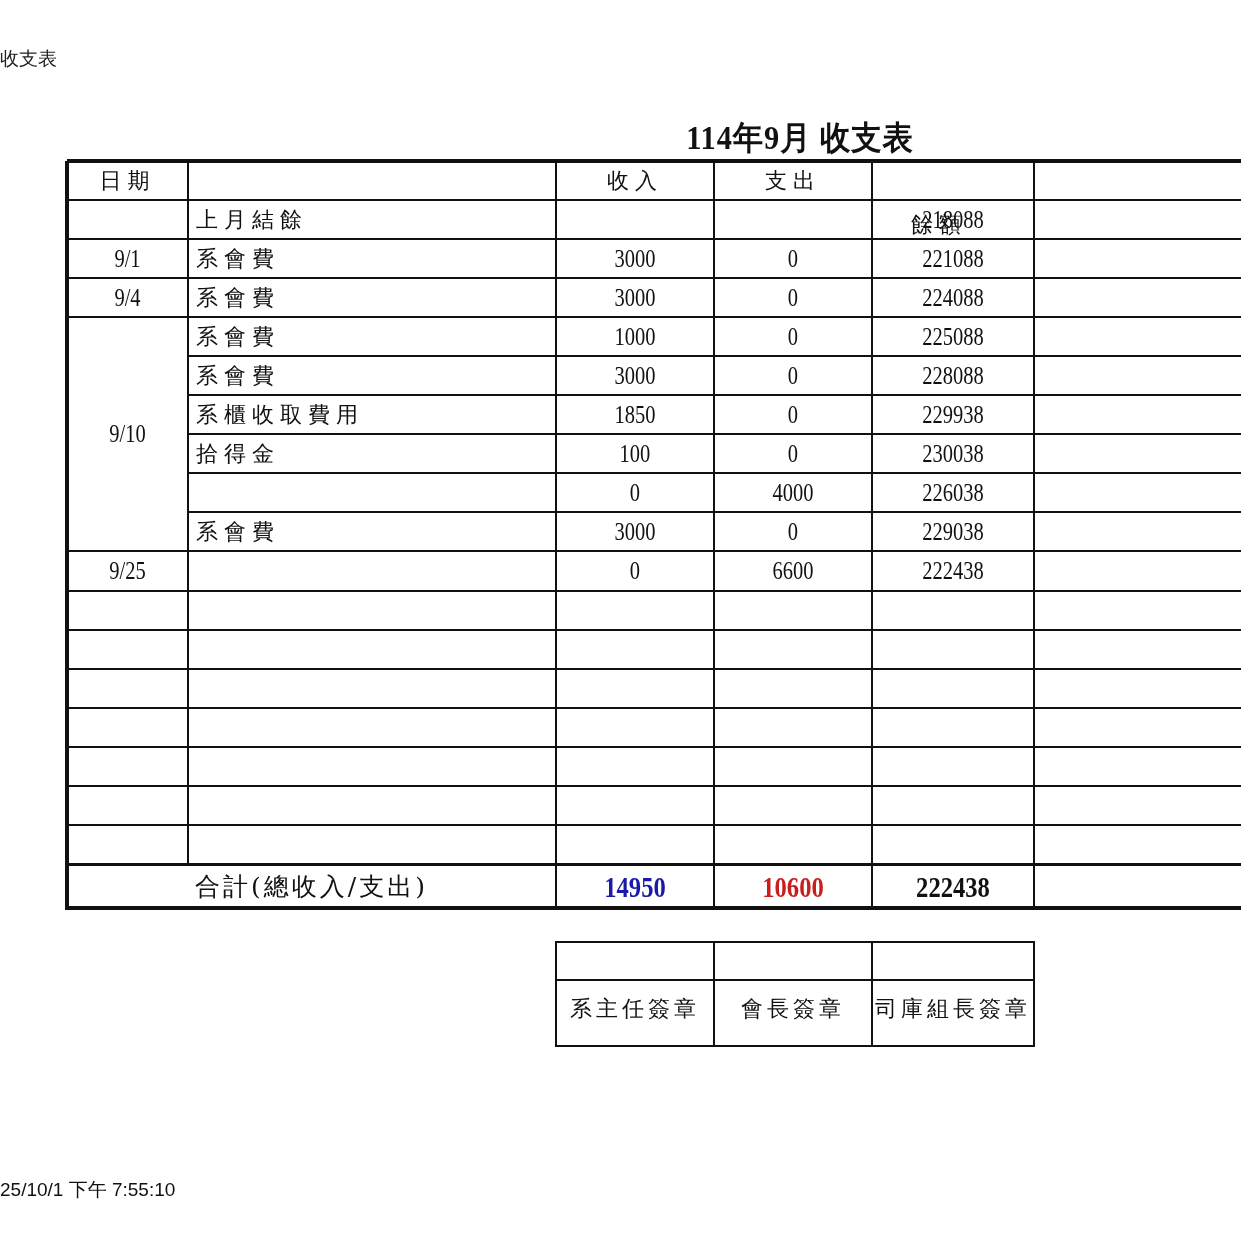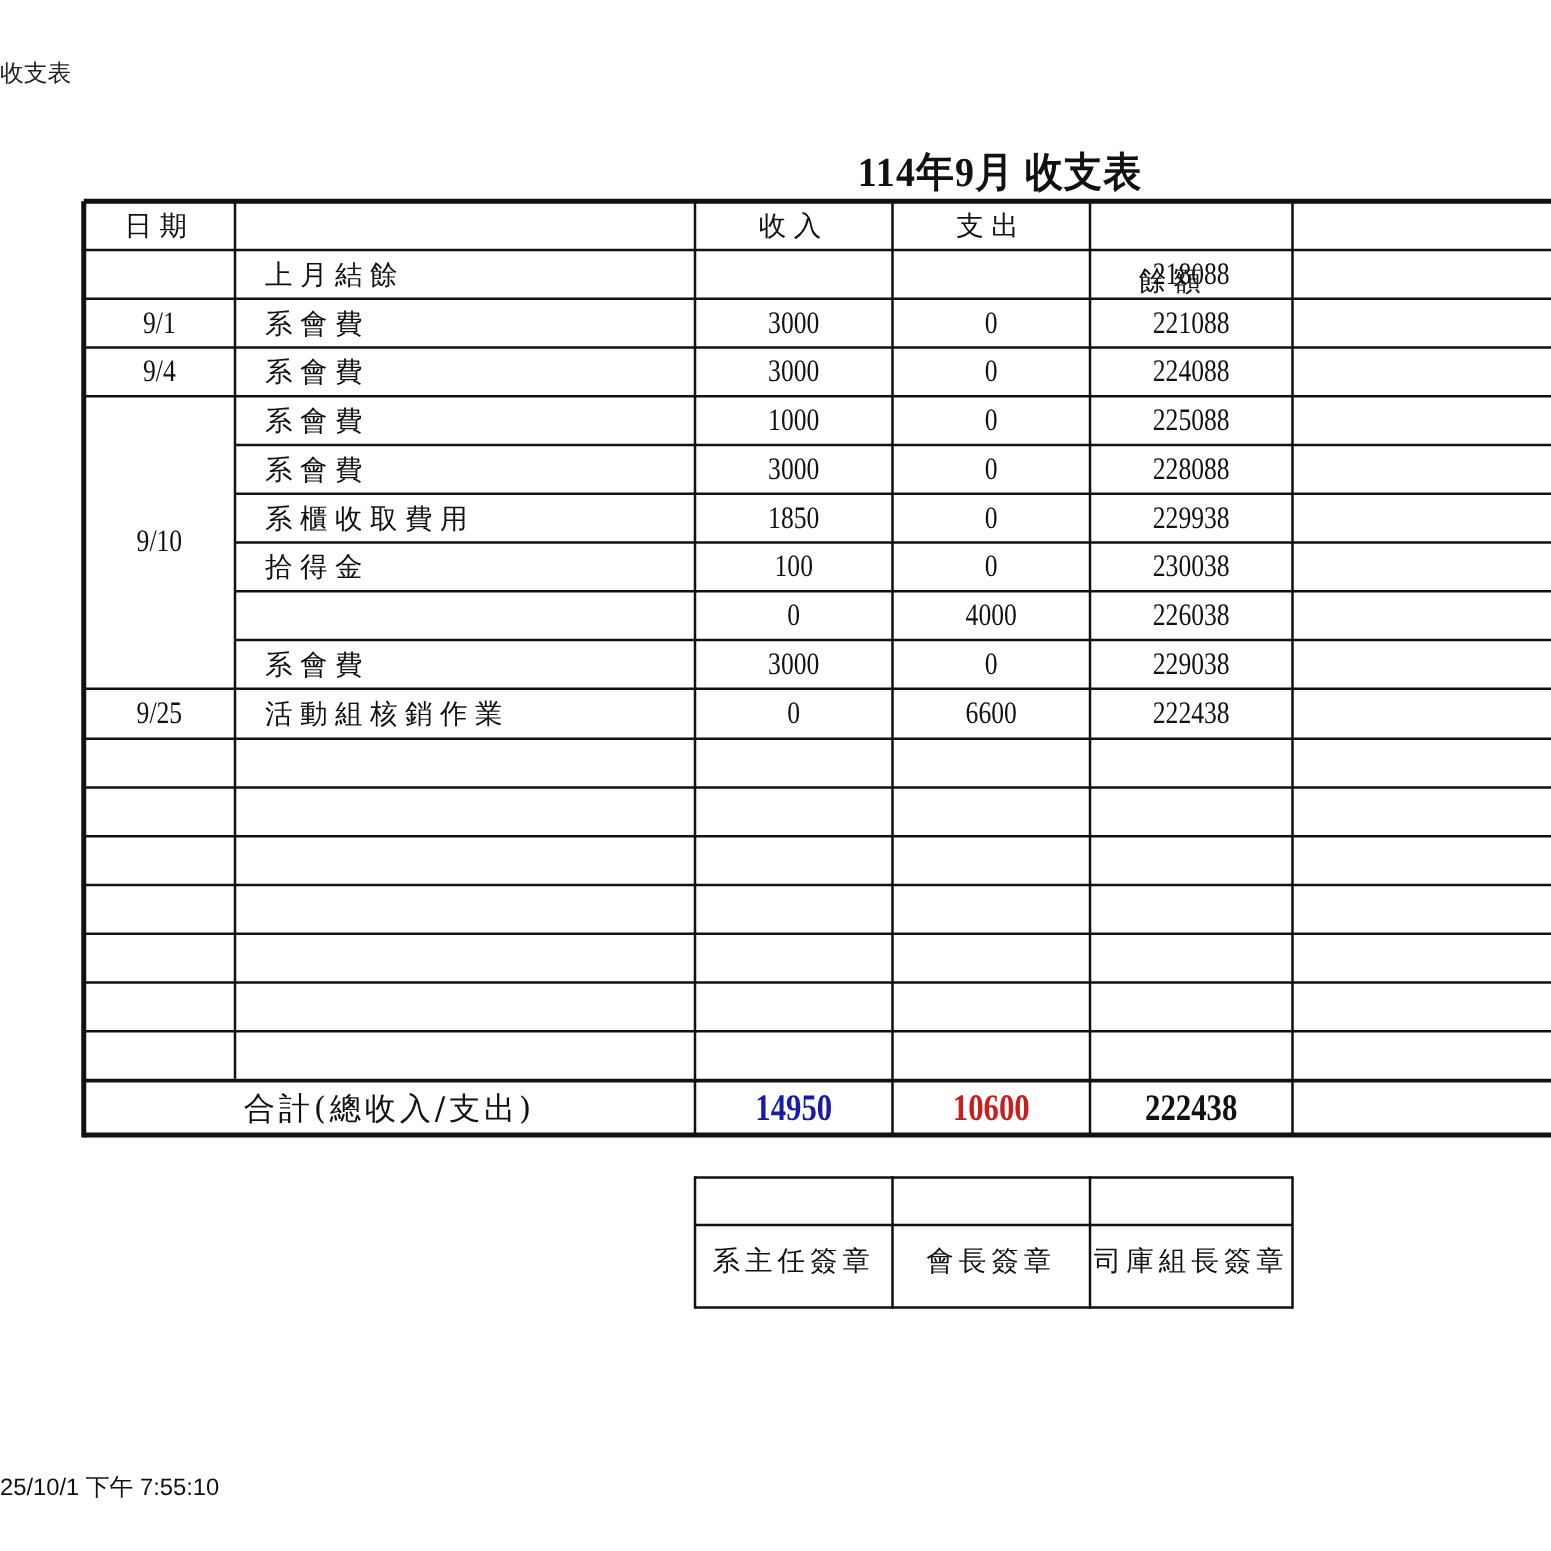--- a/index.html
+++ b/index.html
@@ -9,21 +9,21 @@
                  font-size: 19px; color: #222; }
   .footer-text { position: absolute; left: 0; top: 1177px; font-family: "Liberation Sans", "DejaVu Sans", sans-serif;
                  font-size: 19px; color: #111; }
   .title { position: absolute; left: 560px; width: 480px; top: 116px; text-align: center;
            font-family: "Liberation Serif", "DejaVu Serif", serif; font-size: 33px; font-weight: bold;
            letter-spacing: 1px; transform: scaleX(0.92); }
   .sheet { position: absolute; left: 0; top: 0; width: 1241px; height: 1241px; }
   .hline, .vline { position: absolute; background: #111; }
   .cell { position: absolute; display: flex; align-items: center; font-size: 22px; box-sizing: border-box; white-space: nowrap; }
   .c { justify-content: center; }
-  .l { justify-content: flex-start; padding-left: 24px; letter-spacing: 6px; }
+  .l { justify-content: flex-start; padding-left: 8px; letter-spacing: 6px; }
   .num { font-family: "Liberation Serif", "DejaVu Serif", serif; font-size: 25px; transform: scaleX(0.82); }
   .hdr { letter-spacing: 6px; }
   .total-num { font-family: "Liberation Serif", serif; font-size: 30px; font-weight: bold; transform: scaleX(0.82); }
   .total-label { letter-spacing: 3px; font-size: 25px; }
   .sig { font-size: 22px; letter-spacing: 4px; margin-top: 48px; }
 </style>
 </head>
 <body>
 
 <div class="header-text">收支表</div>
@@ -94,21 +94,20 @@
     <div class="cell c num" style="left: 714px; width: 158px; top: 434.3px; height: 39.05px;">0</div>
     <div class="cell c num" style="left: 872px; width: 162px; top: 434.3px; height: 39.05px;">230038</div>
     <div class="cell c num" style="left: 556px; width: 158px; top: 473.35px; height: 39.05px;">0</div>
     <div class="cell c num" style="left: 714px; width: 158px; top: 473.35px; height: 39.05px;">4000</div>
     <div class="cell c num" style="left: 872px; width: 162px; top: 473.35px; height: 39.05px;">226038</div>
     <div class="cell l" style="left: 188px; width: 368px; top: 512.4px; height: 39.05px;">系會費</div>
     <div class="cell c num" style="left: 556px; width: 158px; top: 512.4px; height: 39.05px;">3000</div>
     <div class="cell c num" style="left: 714px; width: 158px; top: 512.4px; height: 39.05px;">0</div>
     <div class="cell c num" style="left: 872px; width: 162px; top: 512.4px; height: 39.05px;">229038</div>
     <div class="cell c num" style="left: 67px; width: 121px; top: 551.45px; height: 39.05px;">9/25</div>
-    <div class="cell l" style="left: 188px; width: 368px; top: 551.45px; height: 39.05px;">活動組核銷作業</div>
     <div class="cell c num" style="left: 556px; width: 158px; top: 551.45px; height: 39.05px;">0</div>
     <div class="cell c num" style="left: 714px; width: 158px; top: 551.45px; height: 39.05px;">6600</div>
     <div class="cell c num" style="left: 872px; width: 162px; top: 551.45px; height: 39.05px;">222438</div>
     <div class="cell c num" style="left: 67px; width: 121px; top: 317.15px; height: 234.3px;">9/10</div>
     <div class="cell c total-label" style="left: 67px; width: 489px; top: 865px; height: 43px;">合計(總收入/支出)</div>
     <div class="cell c total-num" style="left: 556px; width: 158px; top: 865px; height: 43px; color: rgb(26, 26, 168);">14950</div>
     <div class="cell c total-num" style="left: 714px; width: 158px; top: 865px; height: 43px; color: rgb(200, 30, 30);">10600</div>
     <div class="cell c total-num" style="left: 872px; width: 162px; top: 865px; height: 43px;">222438</div>
   </div>
 <div class="sheet" id="sig">

